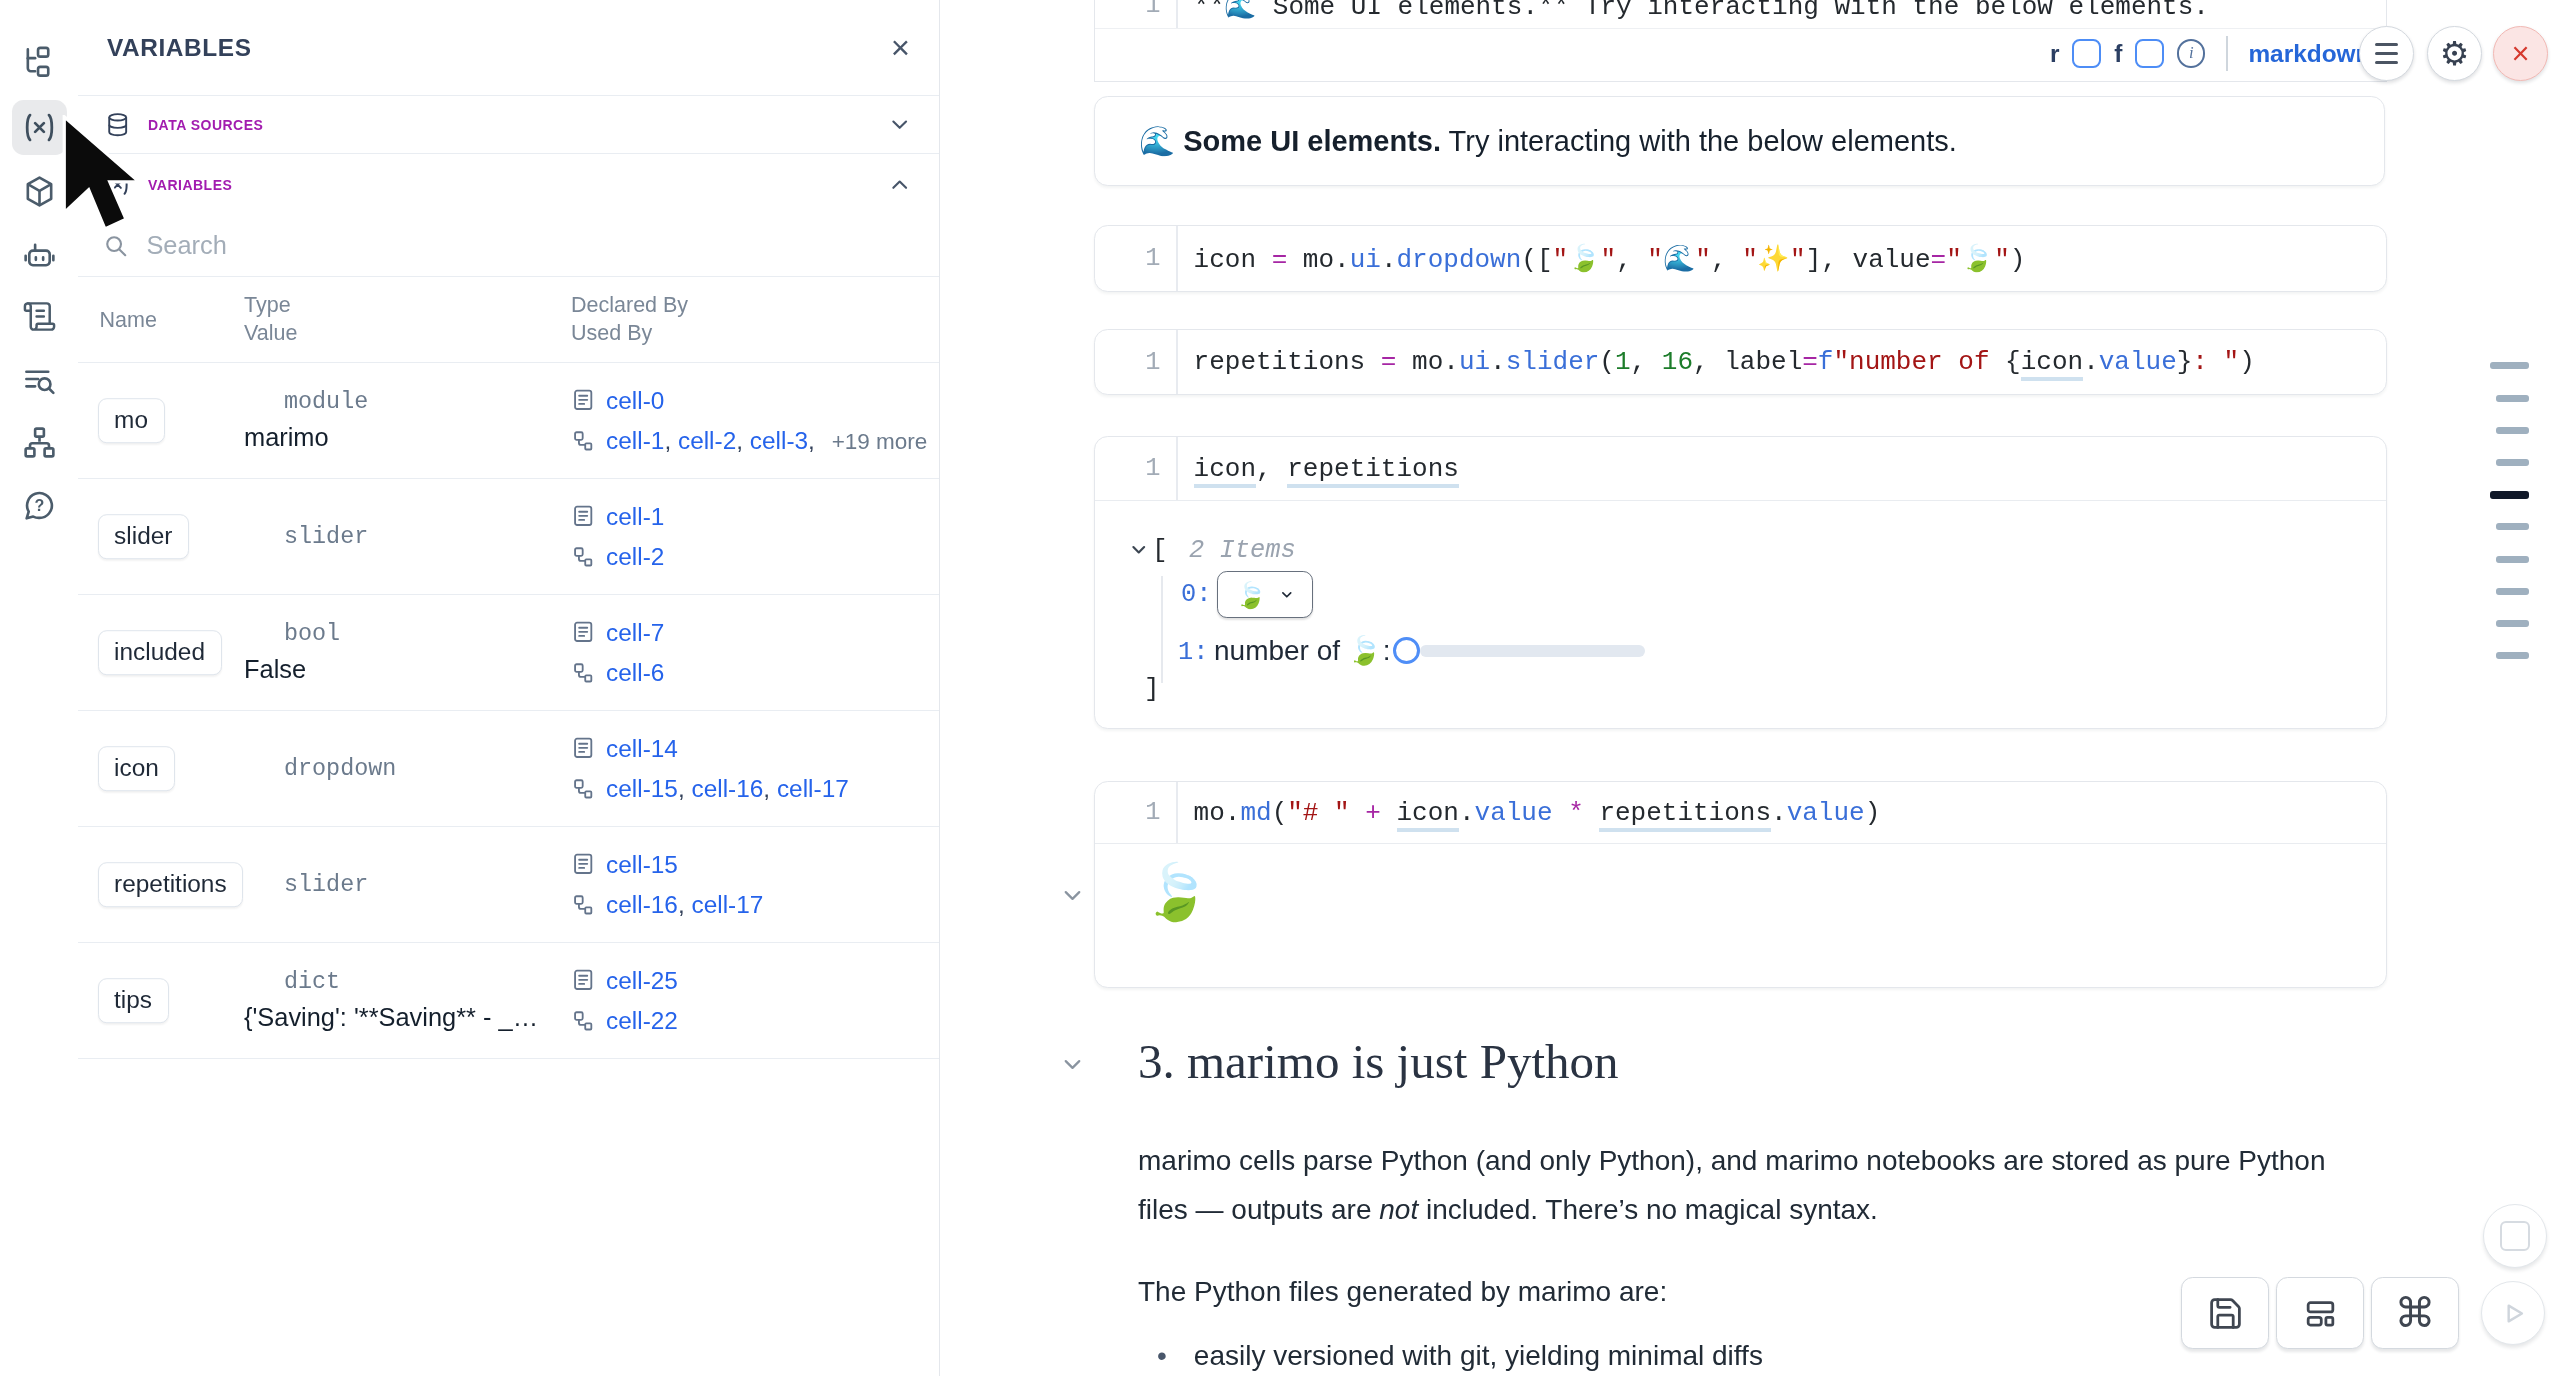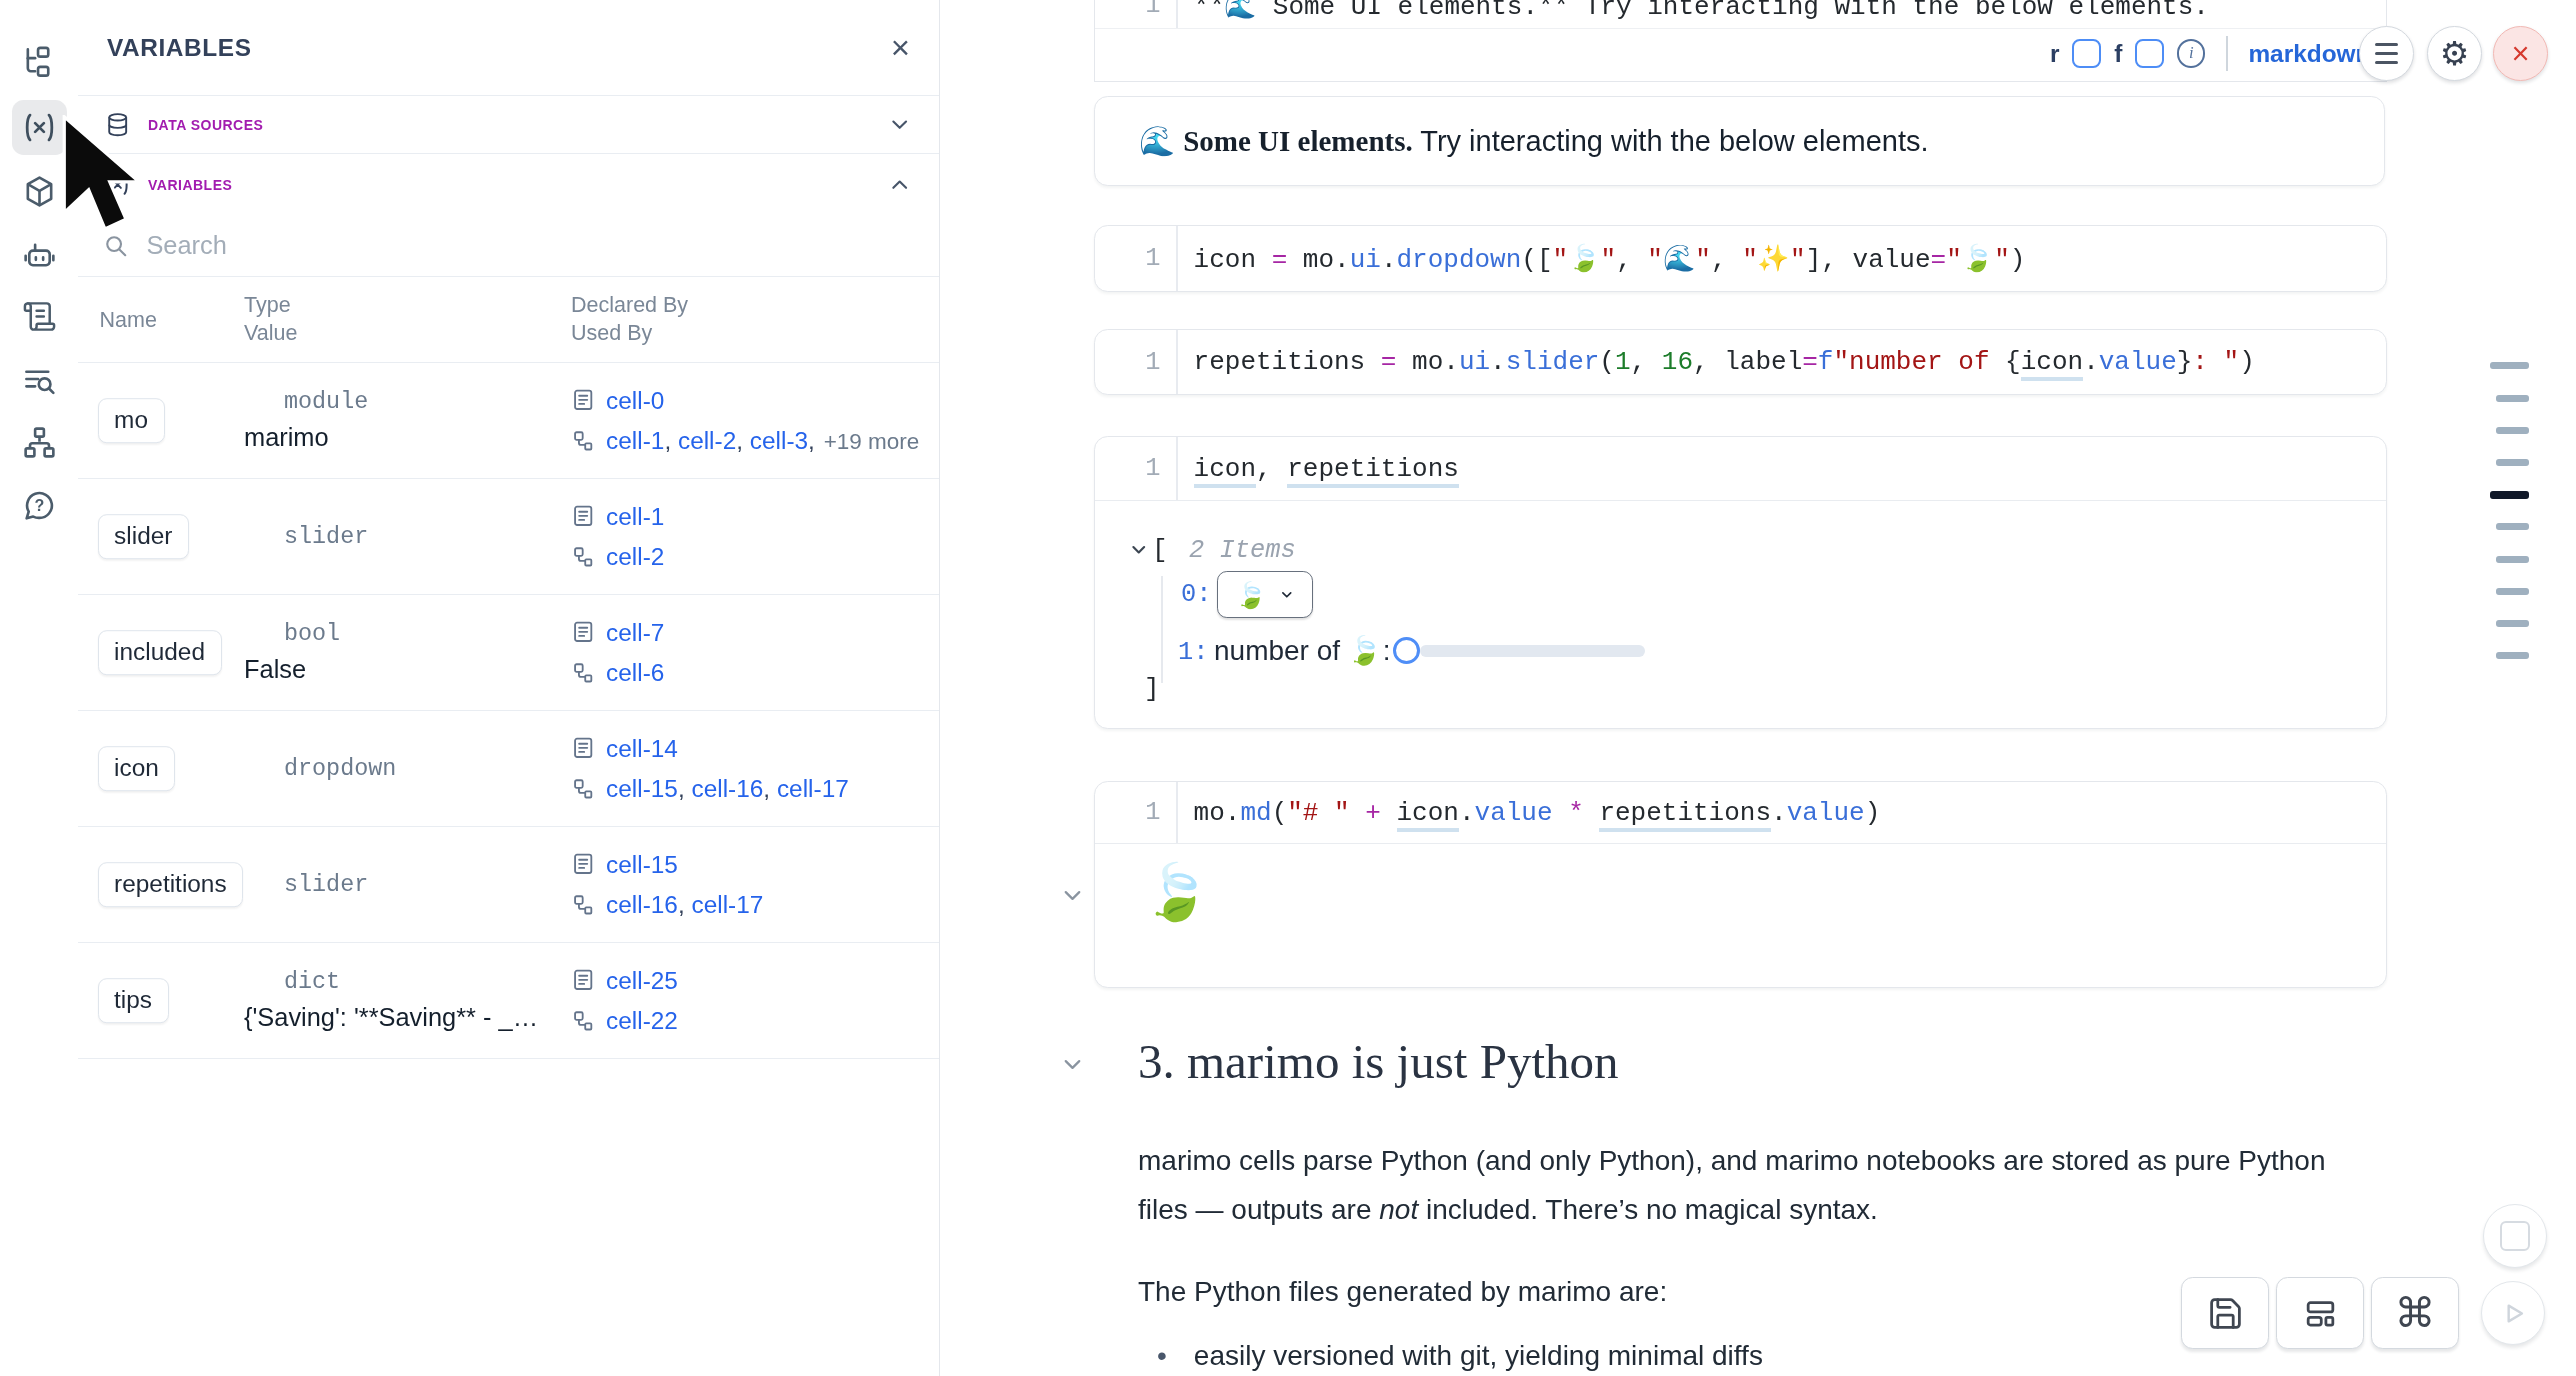--- a/index.html
+++ b/index.html
@@ -42,21 +42,21 @@
   .vbadge{position:absolute;left:19.5px;top:50%;transform:translateY(-50%);border:1.5px solid #dfe5ec;border-radius:8.8px;
           padding:7.8px 15.6px;font-size:24.4px;color:#1f2937;background:#fff;box-shadow:0 1px 2px rgba(0,0,0,.05);white-space:nowrap;}
   .tv{position:absolute;left:166px;top:50%;transform:translateY(-50%);}
   .vtype{font-family:"Liberation Mono","DejaVu Sans Mono",monospace;font-size:23.4px;color:#6b7a8c;margin-left:40px;}
   .vvalue{font-size:25.4px;color:#141f2c;margin-top:8.8px;max-width:312px;white-space:nowrap;overflow:hidden;text-overflow:ellipsis;}
   .du{position:absolute;left:493px;top:50%;transform:translateY(-50%);display:flex;flex-direction:column;gap:12.7px;}
   .duline{display:flex;align-items:center;gap:10.7px;font-size:24.4px;white-space:nowrap;}
   .duline svg{width:24.4px;height:24.4px;flex:none;}
   .vlink{color:#2563eb;}
   .sep{color:#33415a;}
-  .more{color:#6b7a8c;font-size:22.5px;margin-left:2px;}
+  .more{color:#6b7a8c;font-size:22.5px;margin-left:10px;}
 
   
   .code{font-family:"Liberation Mono","DejaVu Sans Mono",monospace;font-size:26px;color:#24292e;white-space:pre;}
   .tk-k{color:#24292e;}.tk-p{color:#24292e;}.tk-sp{white-space:pre;}
   .tk-op{color:#a626a4;}.tk-fn{color:#3a6fd8;}.tk-str{color:#a31515;}.tk-num{color:#1c7c2a;}
   .tk-ku{color:#24292e;border-bottom:4.9px solid #cfe1ef;}
 
   .cellbox{position:absolute;left:1094px;width:1291px;background:#fff;border:1px solid #e4e7ec;border-radius:13.7px;box-shadow:0 2px 2.9px rgba(20,30,40,.05);}
   .codeline{display:flex;align-items:center;height:100%;}
   .gutter{width:83px;align-self:stretch;display:flex;align-items:center;justify-content:flex-end;padding-right:15.6px;
@@ -70,21 +70,21 @@
   .ed-line{position:absolute;left:0;right:0;top:28px;border-top:1px solid #eef0f3;}
   .cell-toolbar{position:absolute;right:15.6px;top:31px;height:45px;display:flex;align-items:center;gap:12.7px;}
   .tb-label{font-weight:bold;font-size:24.4px;color:#2b3f63;}
   .tb-check{width:25.4px;height:25.4px;border:2.9px solid #4d8df6;border-radius:7.8px;background:#fff;}
   .tb-info{width:24.4px;height:24.4px;border:2.4px solid #53719c;border-radius:50%;display:flex;align-items:center;justify-content:center;
            font-family:"Liberation Serif",serif;font-style:italic;font-size:16.6px;color:#53719c;}
   .tb-div{width:2px;height:35px;background:#cfd6dd;margin:0 7.8px;}
   .tb-md{font-weight:bold;font-size:24.4px;color:#2566d8;}
 
   .mdbox{top:96px;height:90px;display:flex;align-items:center;padding-left:44px;font-size:29px;color:#16202c;box-sizing:border-box;}
-  .seg-b{font-weight:bold;font-family:Liberation Serif, serif;}
+  .seg-b{font-weight:bold;}
   .seg-i{font-style:italic;}
 
   .mono-dark{font-family:"Liberation Mono","DejaVu Sans Mono",monospace;color:#24292e;font-size:26px;}
   .mono-blue{font-family:"Liberation Mono","DejaVu Sans Mono",monospace;color:#3a6fd8;font-size:25.4px;}
   .mono-gray-it{font-family:"Liberation Mono","DejaVu Sans Mono",monospace;color:#9aa3af;font-style:italic;font-size:25.4px;}
 
   .o-abs{position:absolute;}
   .guide{position:absolute;width:2px;background:#e6e9ee;}
 
   .dd-widget{position:absolute;width:94px;height:45px;border:1.5px solid #67707d;border-radius:9.8px;background:#fff;

